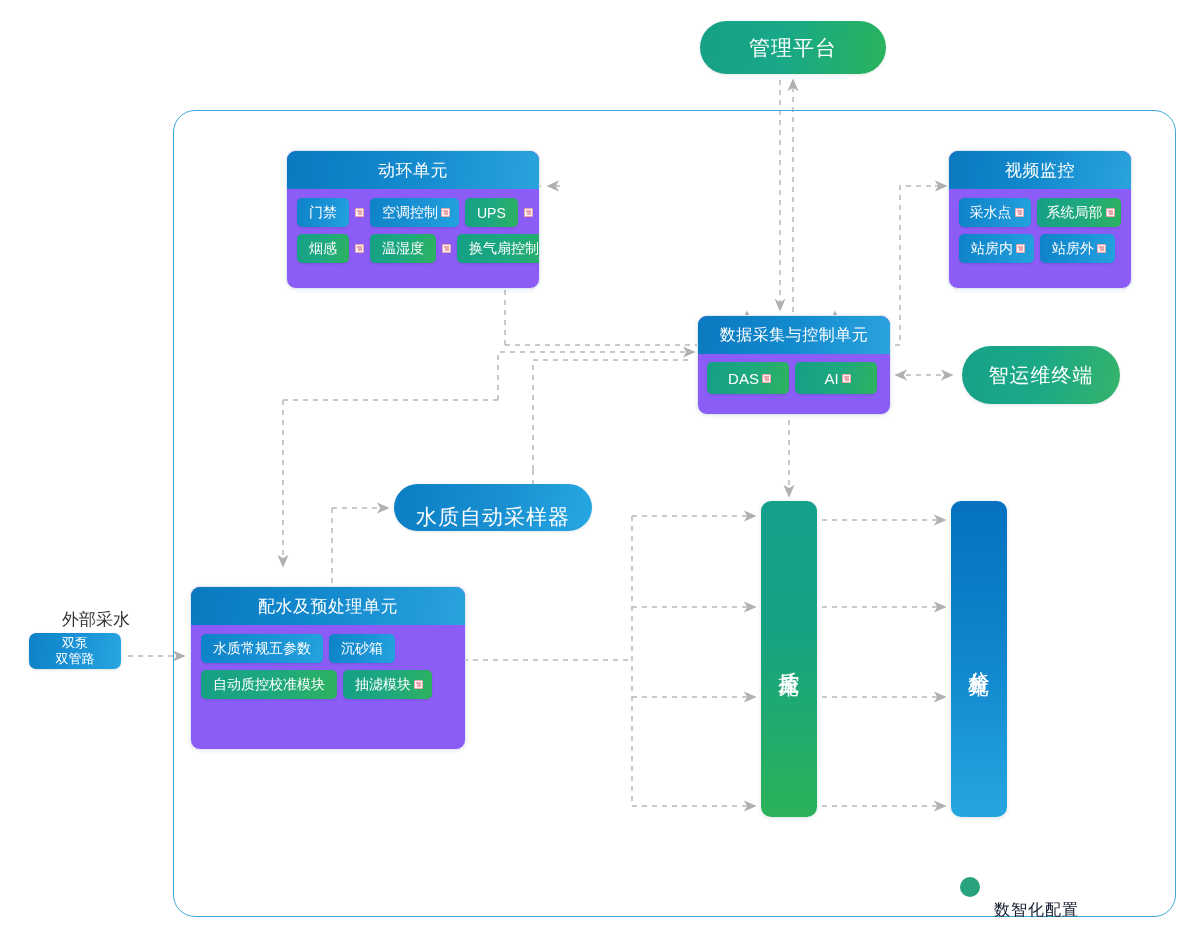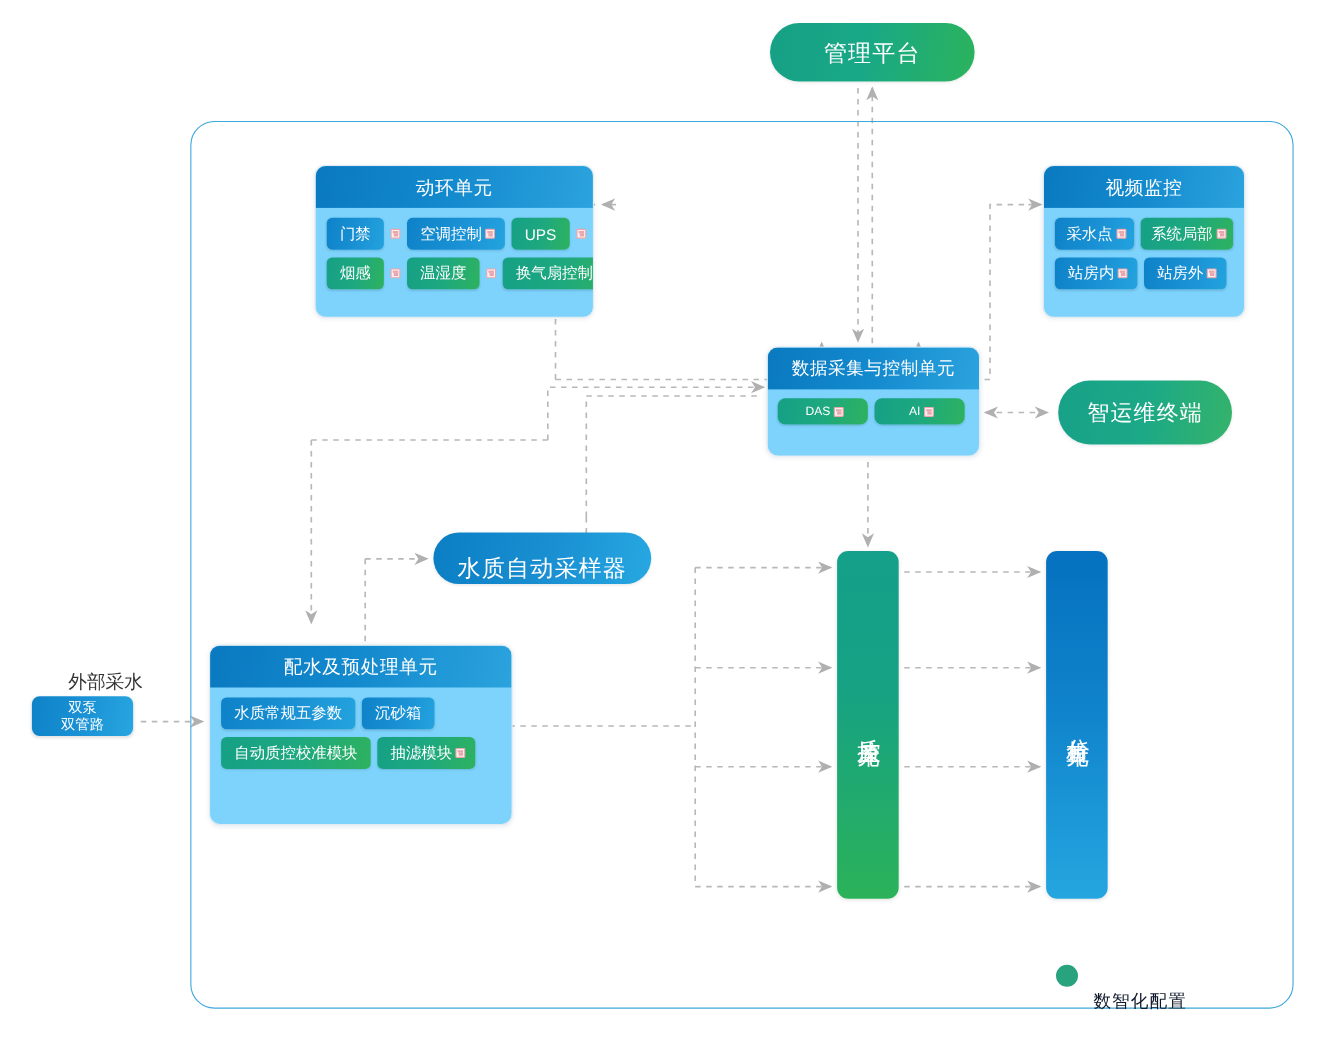--- a/index.html
+++ b/index.html
@@ -35,21 +35,21 @@
   .pill-green2 { background:linear-gradient(100deg,#17a188 0%,#1ca987 50%,#35b36a 100%); }
   .pill-blue  { background:linear-gradient(100deg,#0b7ec4 0%,#1a90d2 55%,#27a8e2 100%);align-items:flex-end; }
 
   #node-mgmt    { left:700px; top:21px;  width:186px; height:53px; }
   #node-ops     { left:962px; top:346px; width:158px; height:58px; font-size:20px; }
   #node-sampler { left:394px; top:484px; width:198px; height:47px; }
 
   
   .panel {
     position:absolute; z-index:6;
-    border-radius:10px; background:#7dd3fc;
+    border-radius:10px; background:#8b5cf6;
     border:1px solid #e2ebf1;
     box-shadow:0 1px 4px rgba(25,70,110,.10);
     overflow:hidden;
   }
   .panel-head {
     height:38px; display:flex; align-items:center; justify-content:center;
     color:#fff; font-size:17px; letter-spacing:.5px;
     background:linear-gradient(100deg,#0a79c0 0%,#1288cd 45%,#2ba3dd 100%);
   }
   .panel-body { padding:9px 10px 10px 10px; }
@@ -82,21 +82,21 @@
   }
   .imgmark.inside { margin-left:3px; margin-right:-3px; }
 
   #panel-env   { left:286px; top:150px; width:254px; height:139px; }
   #panel-video { left:948px; top:150px; width:184px; height:139px; }
   #panel-daq   { left:697px; top:315px; width:194px; height:100px; }
   #panel-pre   { left:190px; top:586px; width:276px; height:164px; }
 
   #panel-daq .panel-head { font-size:16px; }
   #panel-daq .panel-body { padding:8px 9px; }
-  #panel-daq .chip { height:24px; min-width:82px; font-size:11px;border-radius:7px; }
+  #panel-daq .chip { height:32px; min-width:82px; font-size:15px; }
 
   #panel-video .chip { min-width:72px; }
 
   
   .vbar {
     position:absolute; z-index:6;
     border-radius:10px;
     display:flex; align-items:center; justify-content:center;
     color:#fff; font-size:21px; line-height:1.12; letter-spacing:2px;
     writing-mode:vertical-rl; text-orientation:upright;

